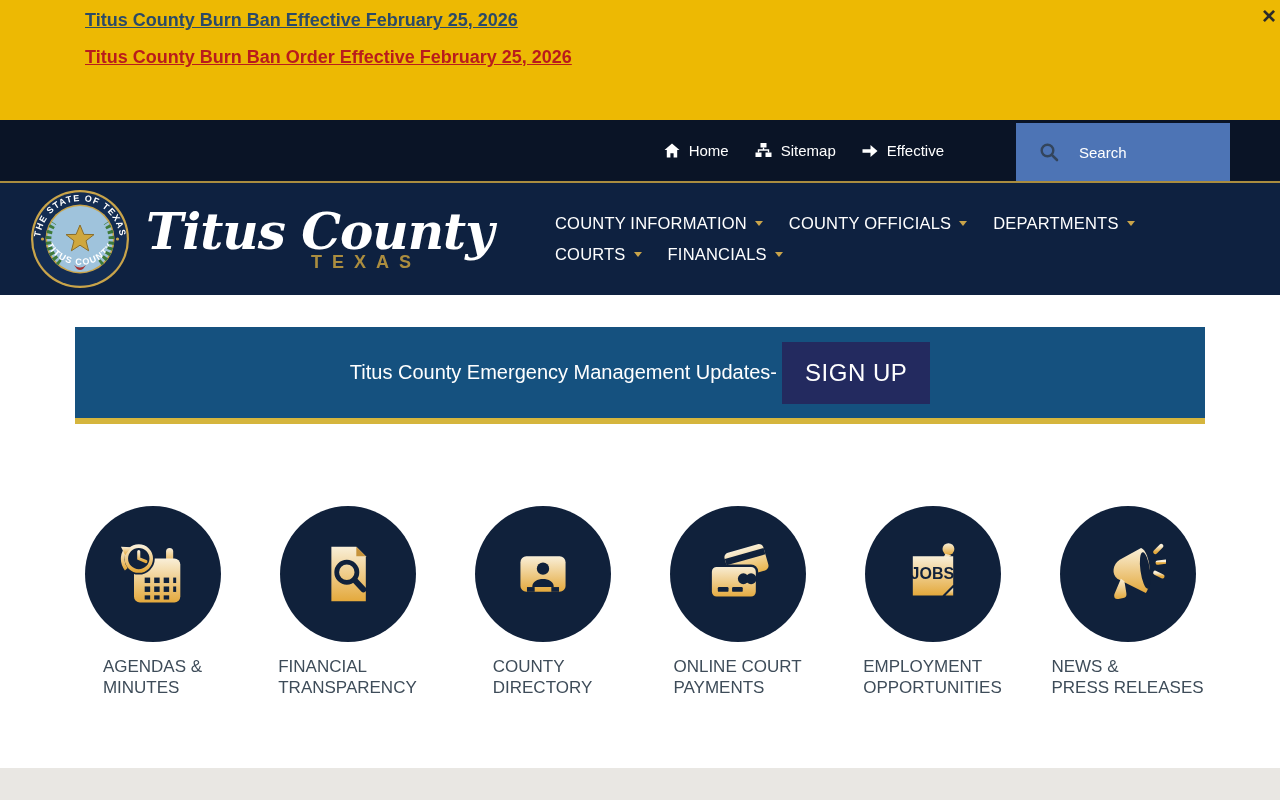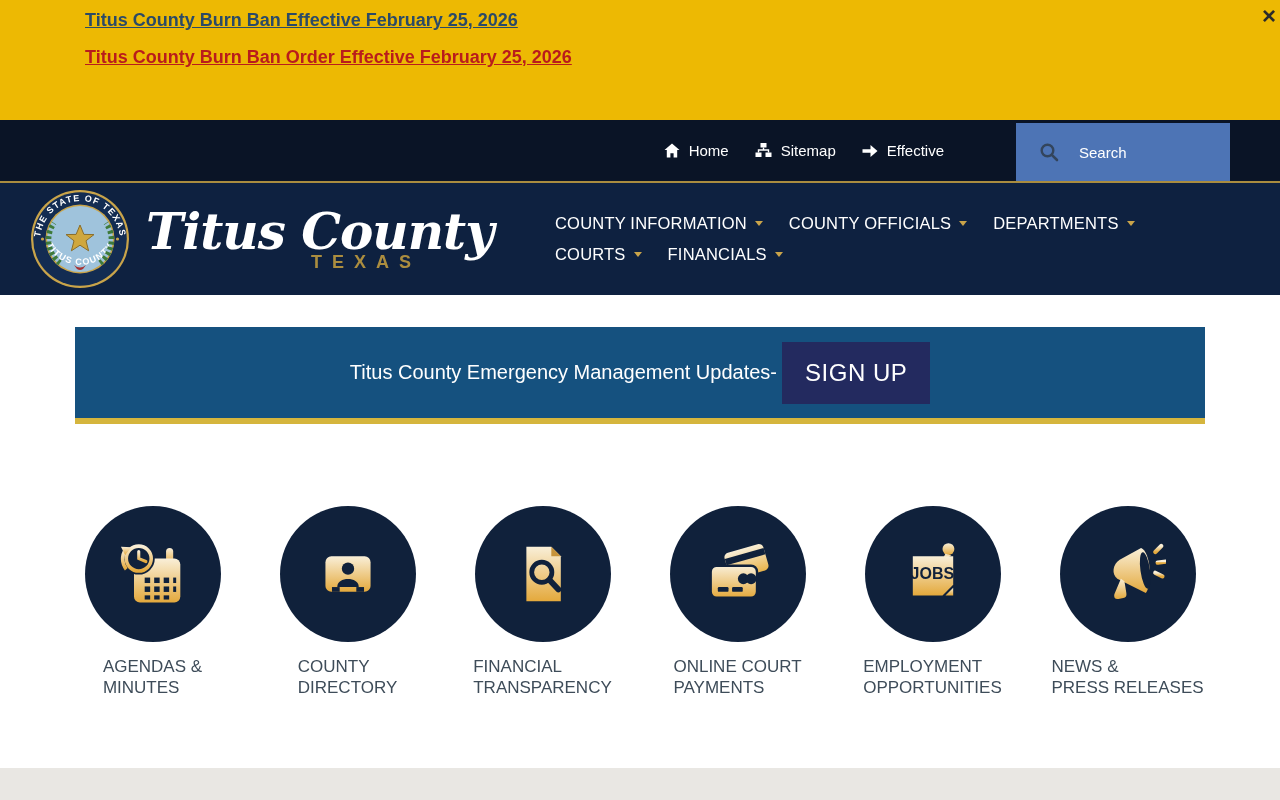--- a/index.html
+++ b/index.html
@@ -182,56 +182,56 @@
       <div class="ql-label">
           <div>AGENDAS &amp;</div>
           <div>MINUTES</div>
         </div>
     </div>
 
     <div class="ql">
       <div class="ql-circle">
         <svg width="76" height="76" viewBox="0 0 64 64">
           <defs>
+              <linearGradient id="g2" x1="0" y1="0" x2="0" y2="1">
+                <stop offset="0" stop-color="#F9EFD8"></stop>
+                <stop offset="1" stop-color="#E4A93C"></stop>
+              </linearGradient>
+            </defs>
+          <path d="M18,9 H39 L47,17 V55 H18 Z" fill="url(#g2)"></path>
+          <path d="M39,9 L47,17 H39 Z" fill="#C6933B"></path>
+          <circle cx="31" cy="30.5" r="8.5" fill="none" stroke="#10213B" stroke-width="4"></circle>
+          <line x1="37.5" y1="37" x2="45" y2="45" stroke="#10213B" stroke-width="5" stroke-linecap="round"></line>
+        </svg>
+      </div>
+      <div class="ql-label">
+          <div>FINANCIAL</div>
+          <div>TRANSPARENCY</div>
+        </div>
+    </div>
+
+    <div class="ql">
+      <div class="ql-circle">
+        <svg width="76" height="76" viewBox="0 0 64 64">
+          <defs>
               <linearGradient id="g3" x1="0" y1="0" x2="0" y2="1">
                 <stop offset="0" stop-color="#F9EFD8"></stop>
                 <stop offset="1" stop-color="#E4A93C"></stop>
               </linearGradient>
             </defs>
           <rect x="13" y="17" width="38" height="30" rx="5" fill="url(#g3)"></rect>
           <circle cx="32" cy="27.5" r="5.2" fill="#10213B"></circle>
           <path d="M23,42.5 C23,34 41,34 41,42.5 L41,43 H23 Z" fill="#10213B"></path>
           <rect x="18.5" y="43" width="6.5" height="4" fill="#10213B"></rect>
           <rect x="39" y="43" width="6.5" height="4" fill="#10213B"></rect>
         </svg>
       </div>
       <div class="ql-label">
           <div>COUNTY</div>
           <div>DIRECTORY</div>
-        </div>
-    </div>
-
-    <div class="ql">
-      <div class="ql-circle">
-        <svg width="76" height="76" viewBox="0 0 64 64">
-          <defs>
-              <linearGradient id="g2" x1="0" y1="0" x2="0" y2="1">
-                <stop offset="0" stop-color="#F9EFD8"></stop>
-                <stop offset="1" stop-color="#E4A93C"></stop>
-              </linearGradient>
-            </defs>
-          <path d="M18,9 H39 L47,17 V55 H18 Z" fill="url(#g2)"></path>
-          <path d="M39,9 L47,17 H39 Z" fill="#C6933B"></path>
-          <circle cx="31" cy="30.5" r="8.5" fill="none" stroke="#10213B" stroke-width="4"></circle>
-          <line x1="37.5" y1="37" x2="45" y2="45" stroke="#10213B" stroke-width="5" stroke-linecap="round"></line>
-        </svg>
-      </div>
-      <div class="ql-label">
-          <div>FINANCIAL</div>
-          <div>TRANSPARENCY</div>
         </div>
     </div>
 
     <div class="ql">
       <div class="ql-circle">
         <svg width="76" height="76" viewBox="0 0 64 64">
           <defs>
               <linearGradient id="g4" x1="0" y1="0" x2="0" y2="1">
                 <stop offset="0" stop-color="#F9EFD8"></stop>
                 <stop offset="1" stop-color="#E4A93C"></stop>

